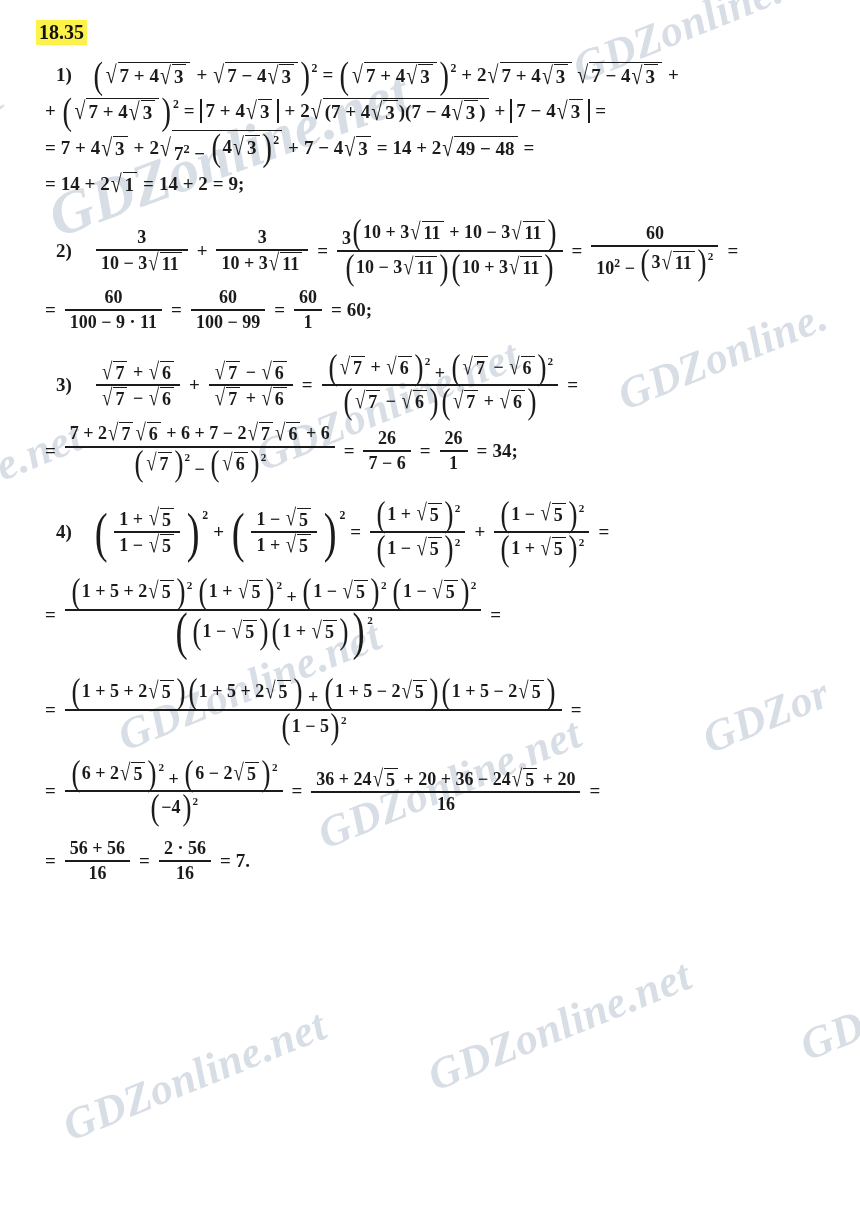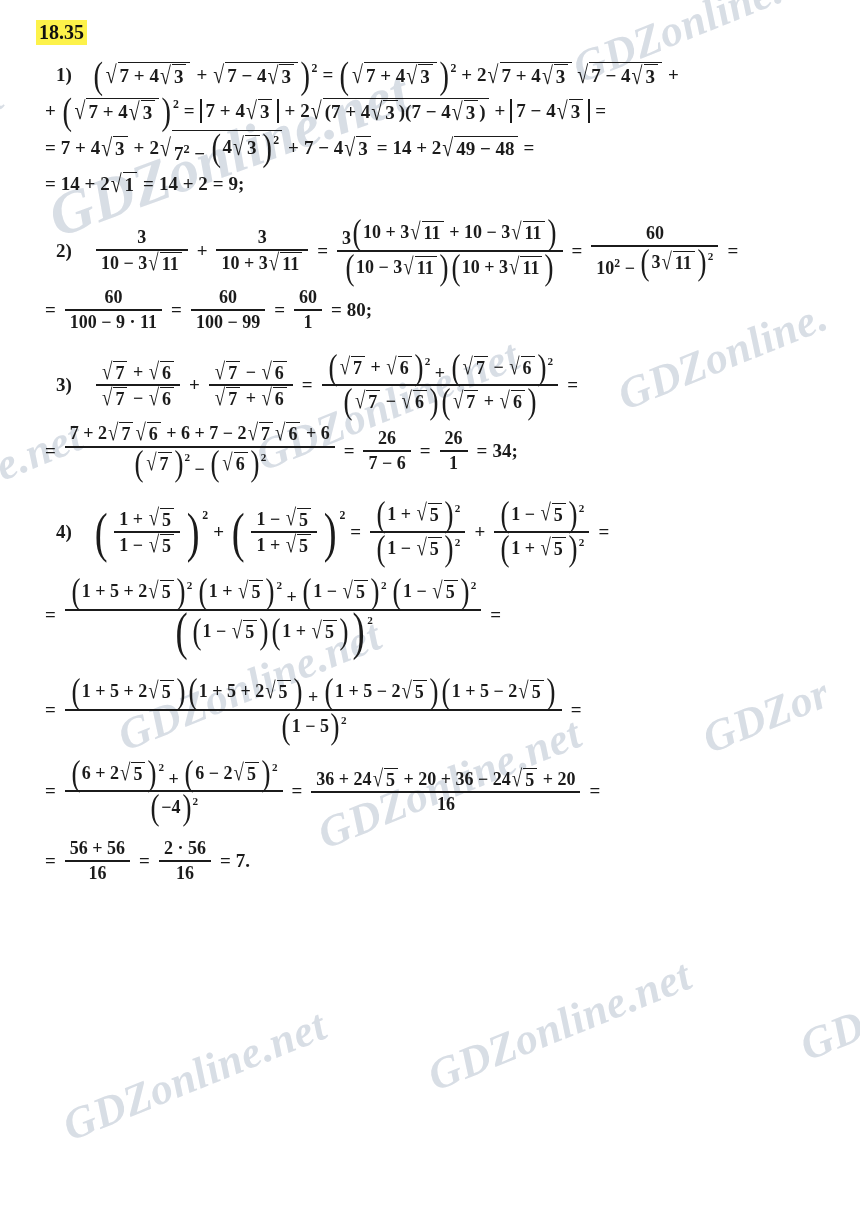--- a/index.html
+++ b/index.html
@@ -413,21 +413,21 @@
             <span class="bar"></span>
             <span class="den">100&nbsp;−&nbsp;99</span>
           </span>
         <span class="op">=</span>
         <span class="frac">
             <span class="num">60</span>
             <span class="bar"></span>
             <span class="den">1</span>
           </span>
         <span class="op">=</span>
-        <span>80;</span>
+        <span>60;</span>
       </div>
     </div>
 
     <div class="item" style="margin-top:18px;">
 
       <div class="line indent1">
         <span class="marker">3)</span>
         <span class="frac">
           <span class="num"><span class="sqrt">
                 <span class="sign">√</span>

